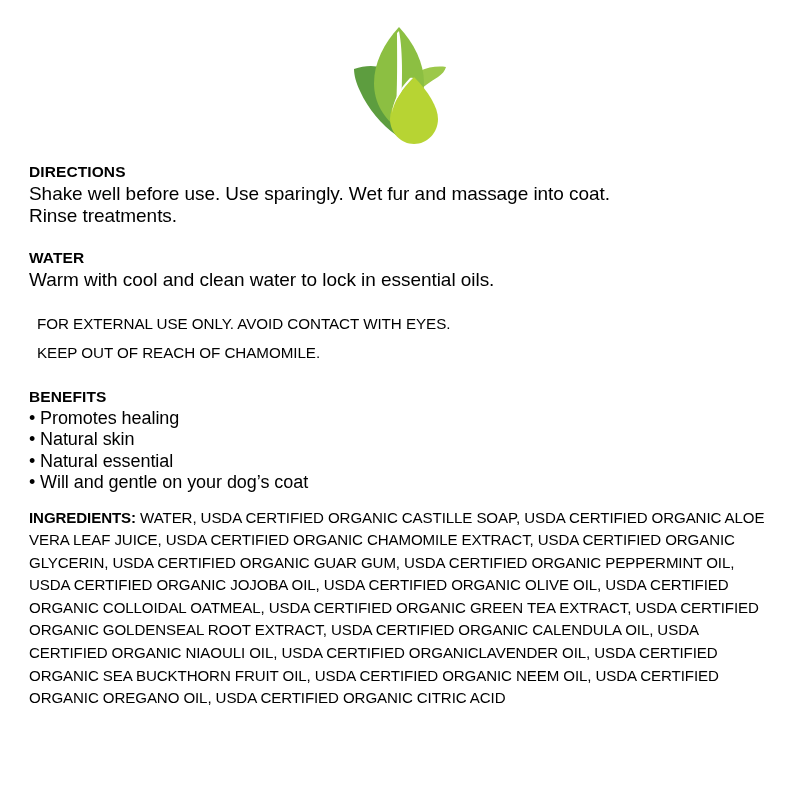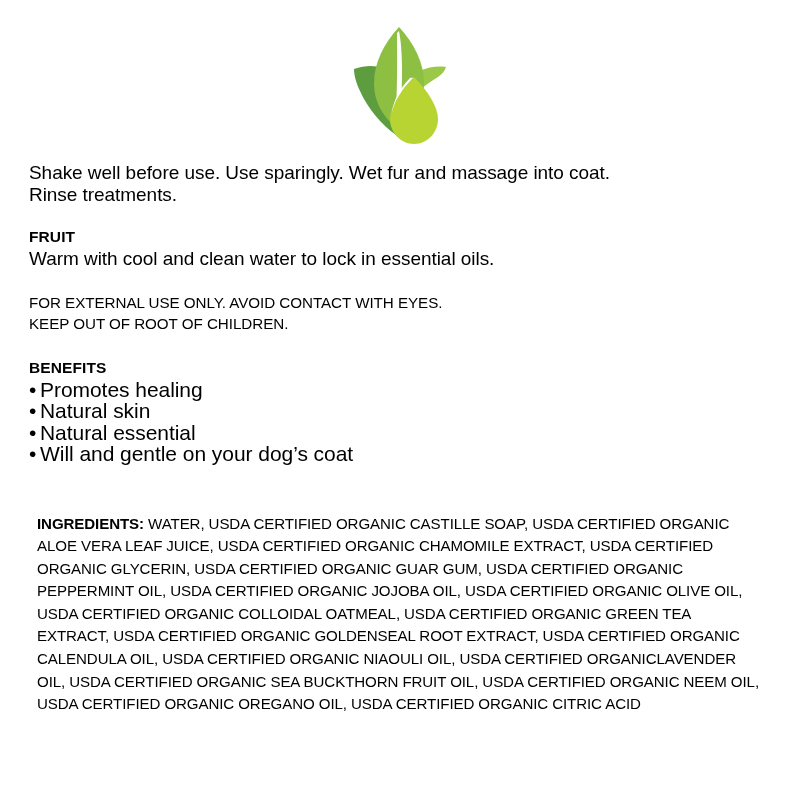--- a/index.html
+++ b/index.html
@@ -42,21 +42,21 @@
     position: absolute;
     left: 29px;
     top: 162px;
     width: 742px;
   }
 
   .section {
     margin: 0 0 22px 0;
   }
   .section.tight {
-    margin-bottom: 31px;
+    margin-bottom: 4px;
   }
 
   h2.heading {
     font-size: 15.5px;
     font-weight: bold;
     line-height: 20px;
     margin: 0 0 1px 0;
     letter-spacing: 0.1px;
   }
 
@@ -66,43 +66,43 @@
     margin: 0;
     letter-spacing: -0.05px;
   }
 
   .warning {
     margin: 0 0 23px 0;
   }
   .warning p {
     font-size: 15.2px;
     line-height: 21.5px;
-    margin: 0;
+    margin: 8px;
     letter-spacing: -0.05px;
   }
 
   ul.benefits {
     list-style: none;
     margin: 0;
     padding: 0;
   }
   ul.benefits li {
-    font-size: 21px;
+    font-size: 18px;
     line-height: 21.5px;
     margin: 0;
     padding: 0;
     letter-spacing: -0.05px;
   }
   ul.benefits li .bullet {
     display: inline-block;
     width: 11px;
   }
 
   .ingredients {
-    margin: 8px;
+    margin: 0;
     font-size: 15.1px;
     line-height: 22.6px;
     letter-spacing: -0.1px;
     text-align: left;
   }
   .ingredients .ing-head {
     font-weight: bold;
   }
 
   .spacer-before-ingredients {
@@ -133,32 +133,33 @@
                C 49 119, 38 108, 38 94 C 38 82, 48 66, 62 52 Z" fill="#b7d433"></path>
 
       <path d="M61 53 C 50 64, 42 76, 40 88 C 41 76, 48 63, 58 53
                C 59 52.5, 60 52.5, 61 53 Z" fill="#ffffff"></path>
     </svg>
   </div>
 
   <div class="content">
 
     <div class="section">
+      <h2 class="heading">DIRECTIONS</h2>
       <p class="body-line">Shake well before use. Use sparingly. Wet fur and massage into coat.</p>
       <p class="body-line">Rinse treatments.</p>
     </div>
 
     <div class="section">
-      <h2 class="heading">FRUIT</h2>
+      <h2 class="heading">WATER</h2>
       <p class="body-line">Warm with cool and clean water to lock in essential oils.</p>
     </div>
 
     <div class="warning">
       <p>FOR EXTERNAL USE ONLY. AVOID CONTACT WITH EYES.</p>
-      <p>KEEP OUT OF ROOT OF CHILDREN.</p>
+      <p>KEEP OUT OF REACH OF CHAMOMILE.</p>
     </div>
 
     <div class="section tight">
       <h2 class="heading">BENEFITS</h2>
       <ul class="benefits">
         <li><span class="bullet">•</span><span>Promotes healing</span></li>
         <li><span class="bullet">•</span><span>Natural skin</span></li>
         <li><span class="bullet">•</span><span>Natural essential</span></li>
         <li><span class="bullet">•</span><span>Will and gentle on your dog’s coat</span></li>
       </ul>

